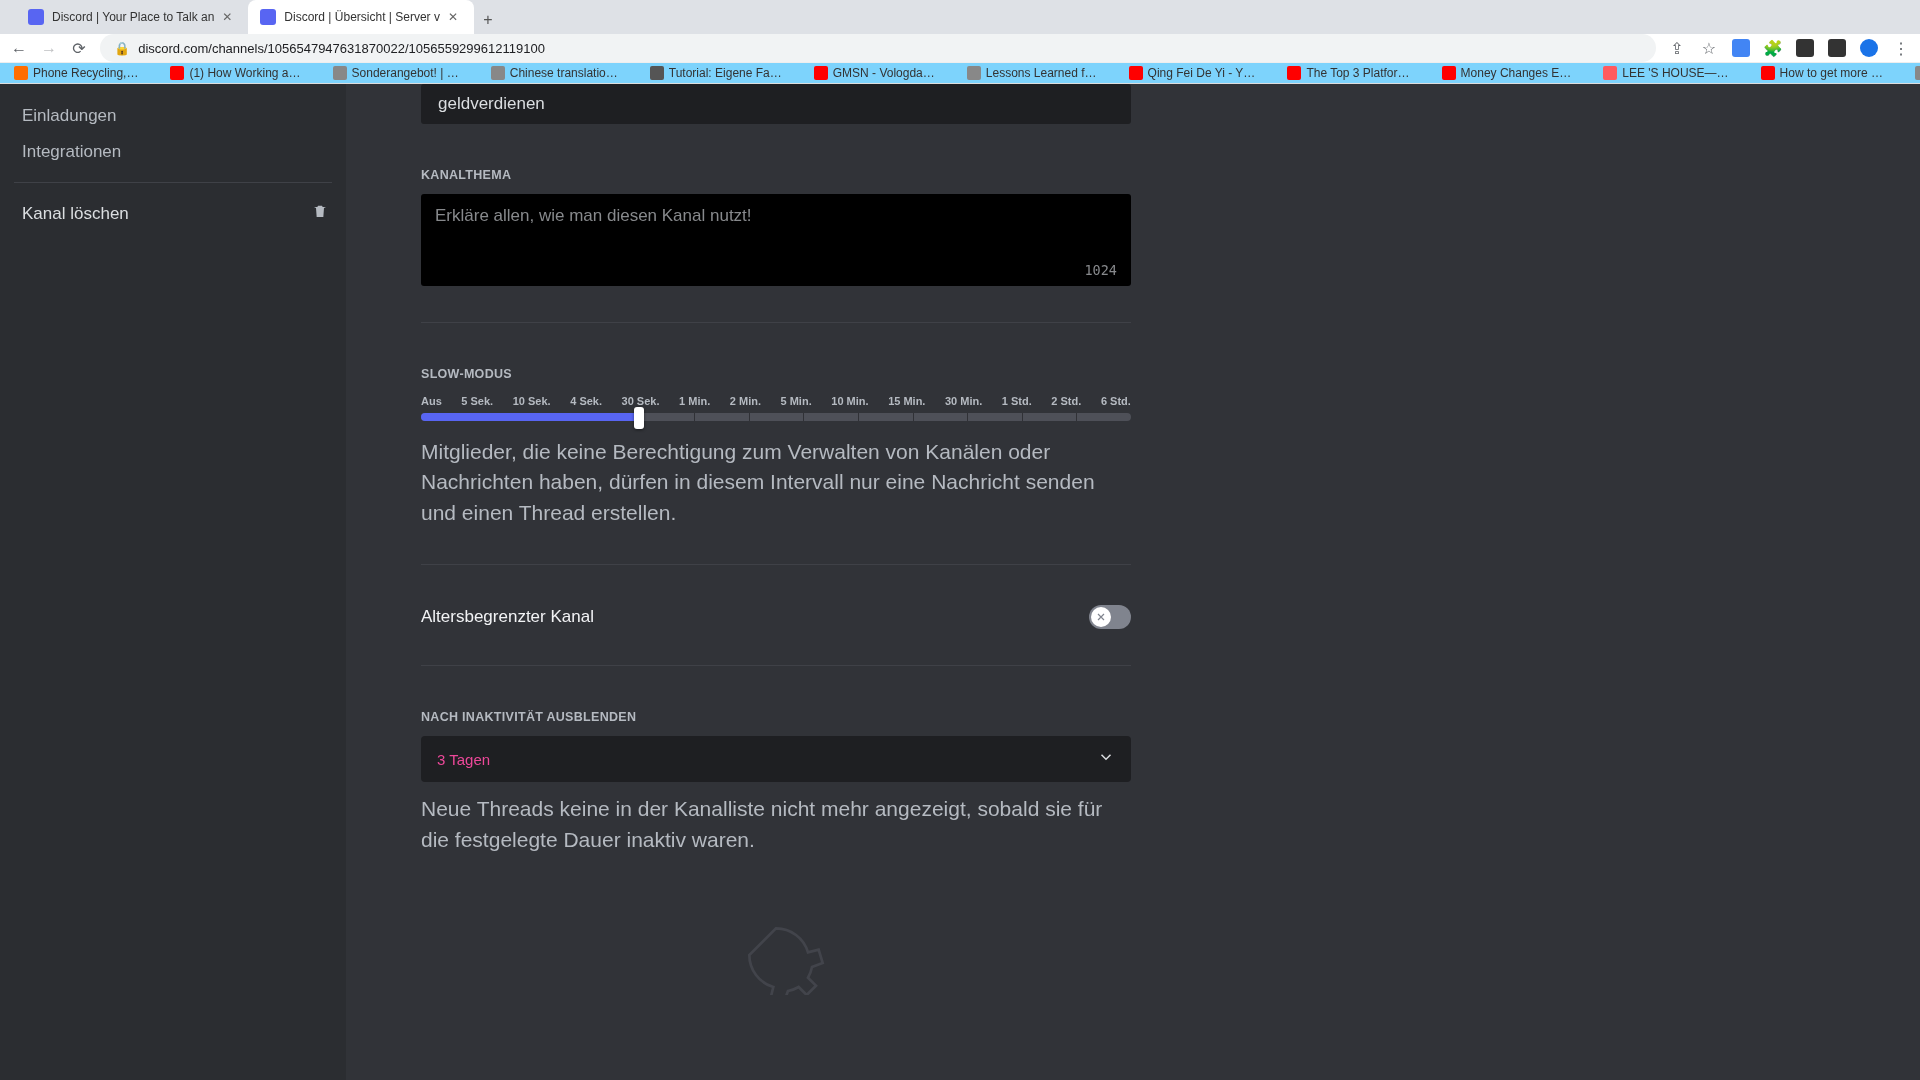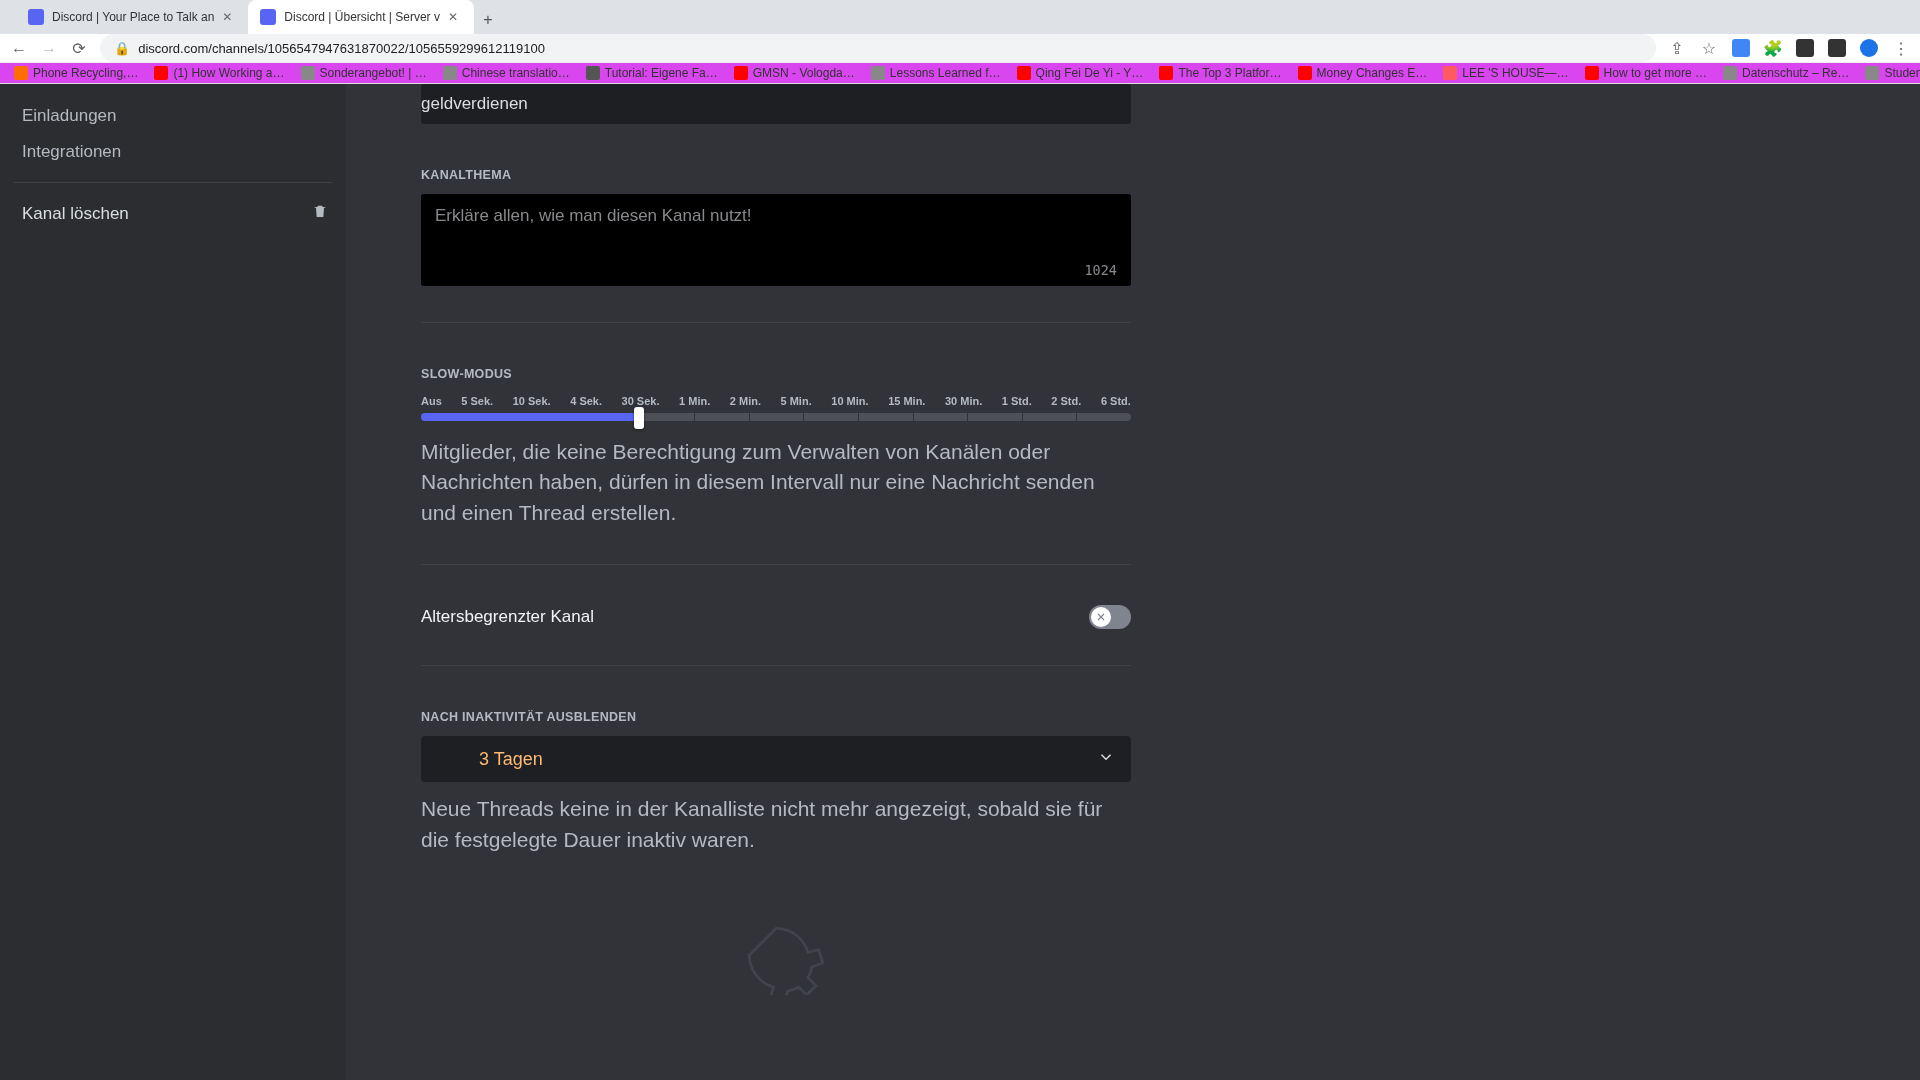--- a/index.html
+++ b/index.html
@@ -23,52 +23,52 @@
 .tab .favicon { width: 16px; height: 16px; border-radius: 3px; background: #5865f2; }
 .tab .title { flex: 1; white-space: nowrap; overflow: hidden; text-overflow: ellipsis; }
 .tab .close { width: 14px; height: 14px; color: #666; cursor: pointer; }
 .newtab { width: 28px; height: 28px; display: flex; align-items:center; justify-content:center; color:#555; }
 .addr-row { height: 34px; display: flex; align-items: center; padding: 0 10px; gap: 12px; background:#fff;}
 .nav-icon { width: 18px; height: 18px; color:#5f6368; display:flex;align-items:center;justify-content:center;}
 .omnibox { flex: 1; background: #f1f3f4; border-radius: 16px; height: 28px; display: flex; align-items: center; padding: 0 14px; font-size: 13px; color:#202124;}
 .omnibox .lock { margin-right:8px; color:#5f6368;}
 .ext-icons { display:flex; gap:14px; align-items:center;}
 .ext-icon { width:18px;height:18px; background:#888; border-radius:3px;}
-.bk-row { height: 28px; display:flex; align-items:center; gap:4px; padding: 0 8px; background:#d946ef; border-top:1px solid #eee; overflow:hidden;}
+.bk-row { height: 28px; display:flex; align-items:center; gap:20px; padding: 0 8px; background:#7dd3fc; border-top:1px solid #eee; overflow:hidden;}
 .bk { display:flex; align-items:center; gap:5px; font-size:12px; color:#333; padding:2px 6px; white-space:nowrap;}
 .bk .bicon { width:14px; height:14px; border-radius:2px; background:#888;}
 
 .app-wrap { display:flex; height: calc(100% - 84px); }
 .sidebar-spacer { width: 346px; background:#2b2d31; padding-top:14px;}
 .sidebar-item { padding: 8px 20px 8px 22px; color:#b5bac1; font-size:17px; cursor:pointer;}
 .sidebar-divider { border-top:1px solid #3f4147; margin:12px 14px;}
 .delete-row { display:flex; align-items:center; justify-content:space-between; padding:8px 18px 8px 22px; color:#dbdee1; font-size:17px; cursor:pointer;}
 .content-col { flex:0 0 790px; padding: 0 40px 0 40px;}
 .right-spacer { flex:1; }
-.name-box { background:#1e1f22; border-radius:3px; padding:10px 0; margin-top:0; color:#dbdee1; font-size:17px;}
+.name-box { background:#1e1f22; border-radius:3px; padding:10px 17px; margin-top:0; color:#dbdee1; font-size:17px;}
 .section-title { text-transform:uppercase; font-size:12.5px; font-weight:700; color:#b5bac1; margin-top:44px; letter-spacing:0.3px;}
 .topic-box { position:relative; background:#000000; border-radius:3px; margin-top:12px; padding:12px 14px; min-height:92px;}
 .topic-box .ph { color:#87898c; font-size:17px;}
 .topic-box .counter { position:absolute; right:14px; bottom:8px; color:#87898c; font-size:13.5px; font-family:monospace;}
 .hr { border-top:1px solid #3f4147; margin-top:36px;}
 .slider-wrap { margin-top:14px; position:relative;}
 .slider-marks { display:flex; justify-content:space-between; font-size:11px; color:#b5bac1; font-weight:600;}
 .slider-track { position:relative; height:8px; background:#4e5058; border-radius:4px; margin-top:6px;}
 .slider-fill { position:absolute; left:0; top:0; bottom:0; background:#5865f2; border-radius:4px;}
 .slider-grab { position:absolute; top:-6px; width:10px; height:22px; background:#fff; border-radius:3px; box-shadow:0 1px 3px rgba(0,0,0,0.5); transform:translateX(-5px);}
 .slider-ticks { position:absolute; left:0; right:0; top:0; bottom:0;}
 .slider-ticks span { position:absolute; top:0; bottom:0; width:1px; background:#1e1f22a0;}
 .help { color:#b5bac1; font-size:21px; line-height:1.45; margin-top:16px;}
 .row-between { display:flex; align-items:center; justify-content:space-between;}
 .age-title { color:#f2f3f5; font-size:17px; font-weight:500; margin-top:40px;}
 .toggle { width:42px; height:24px; border-radius:14px; background:#80848e; position:relative; cursor:pointer;}
 .toggle .knob { position:absolute; left:2px; top:2px; width:20px; height:20px; background:#fff; border-radius:50%; display:flex; align-items:center; justify-content:center;}
 .toggle .knob svg{width:12px;height:12px;}
 .select-box { background:#1e1f22; border-radius:4px; margin-top:12px; padding:12px 16px; display:flex; align-items:center; justify-content:space-between; cursor:pointer;}
-.select-box .val { color:#fdba74; font-size:18px;margin-left:42px;}
+.select-box .val { color:#ec4899; font-size:15px;}
 </style>
 </head>
 <body>
 
 <div class="browser-chrome">
   <div class="tab-strip">
     <div class="tab inactive">
       <span class="favicon"></span>
       <span class="title">Discord | Your Place to Talk an</span>
       <span class="close">✕</span>

